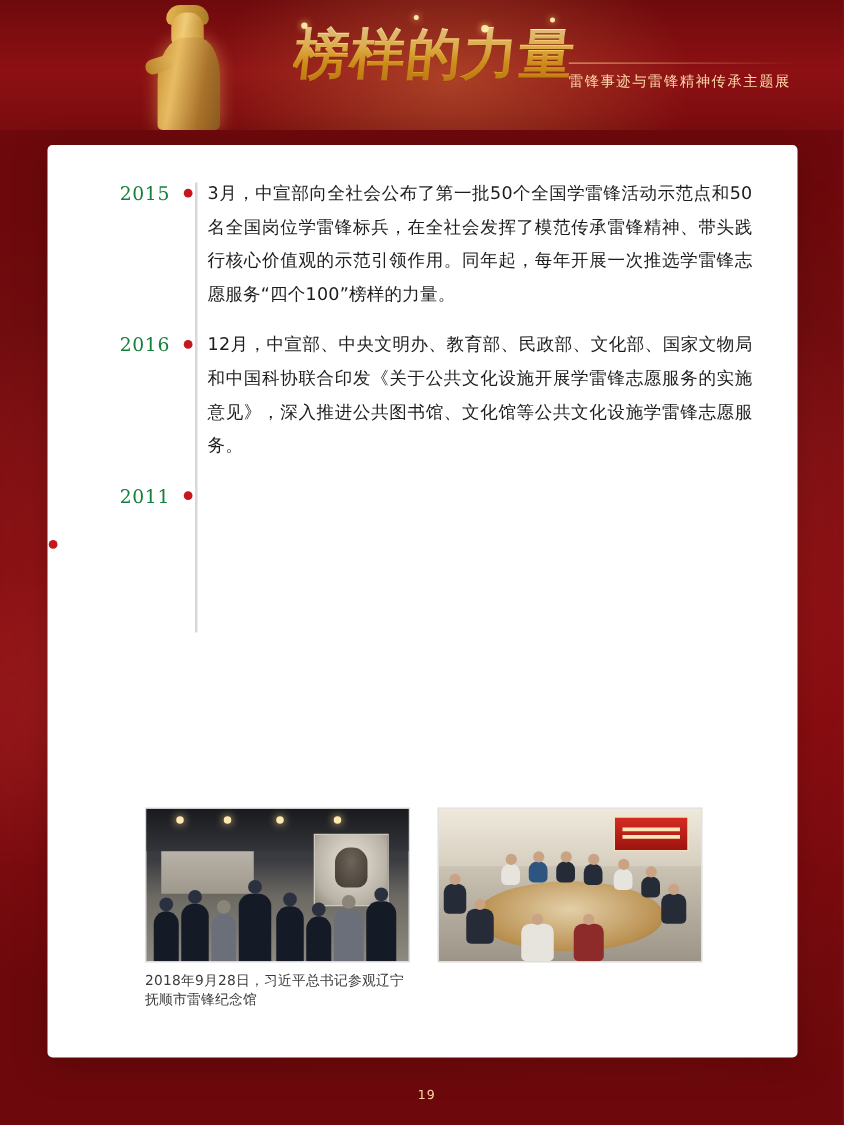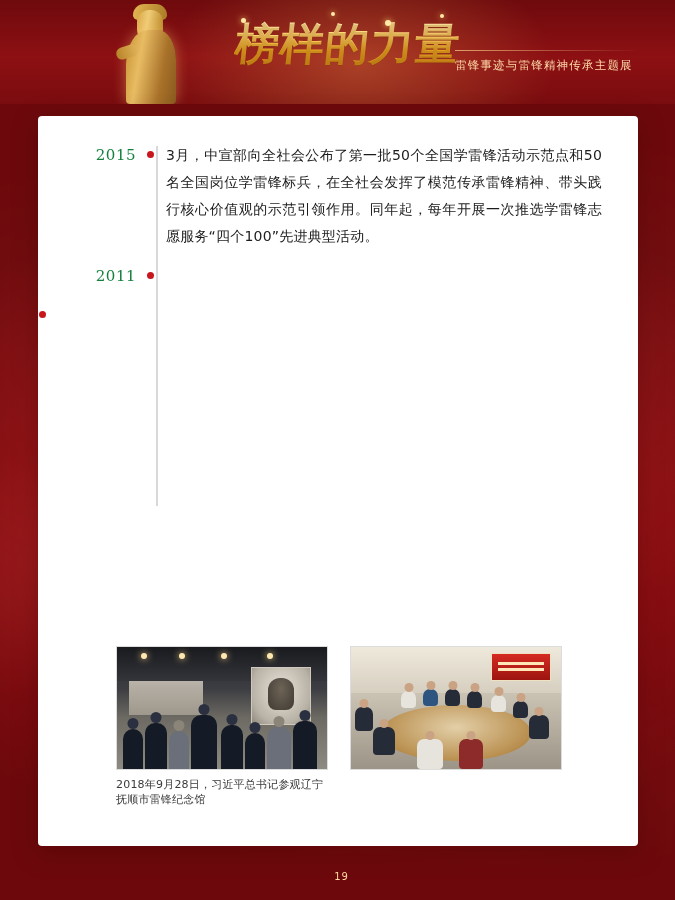--- a/index.html
+++ b/index.html
@@ -350,23 +350,30 @@
   <div class="card">
     <div class="timeline"></div>
 
     <div class="entries">
 
       <div class="entry">
         <div class="year">2015</div>
         <div class="dot">
             <i></i>
           </div>
-        <div class="text">3月，中宣部向全社会公布了第一批50个全国学雷锋活动示范点和50名全国岗位学雷锋标兵，在全社会发挥了模范传承雷锋精神、带头践行核心价值观的示范引领作用。同年起，每年开展一次推选学雷锋志愿服务“四个100”先进典型活动。</div>
-      </div>
-
+        <div class="text">3月，中宣部向全社会公布了第一批50个全国学雷锋活动示范点和50名全国岗位学雷锋标兵，在全社会发挥了模范传承雷锋精神、带头践行核心价值观的示范引领作用。同年起，每年开展一次推选学雷锋志愿服务“四个100”榜样的力量。</div>
+      </div>
+
+      <div class="entry">
+        <div class="year">2016</div>
+        <div class="dot">
+            <i></i>
+          </div>
+        <div class="text">12月，中宣部、中央文明办、教育部、民政部、文化部、国家文物局和中国科协联合印发《关于公共文化设施开展学雷锋志愿服务的实施意见》，深入推进公共图书馆、文化馆等公共文化设施学雷锋志愿服务。</div>
+      </div>
 
       <div class="entry">
         <div class="year">2011</div>
         <div class="dot">
             <i></i>
           </div>
       </div>
 
       <div class="entry">
         <div class="dot">

